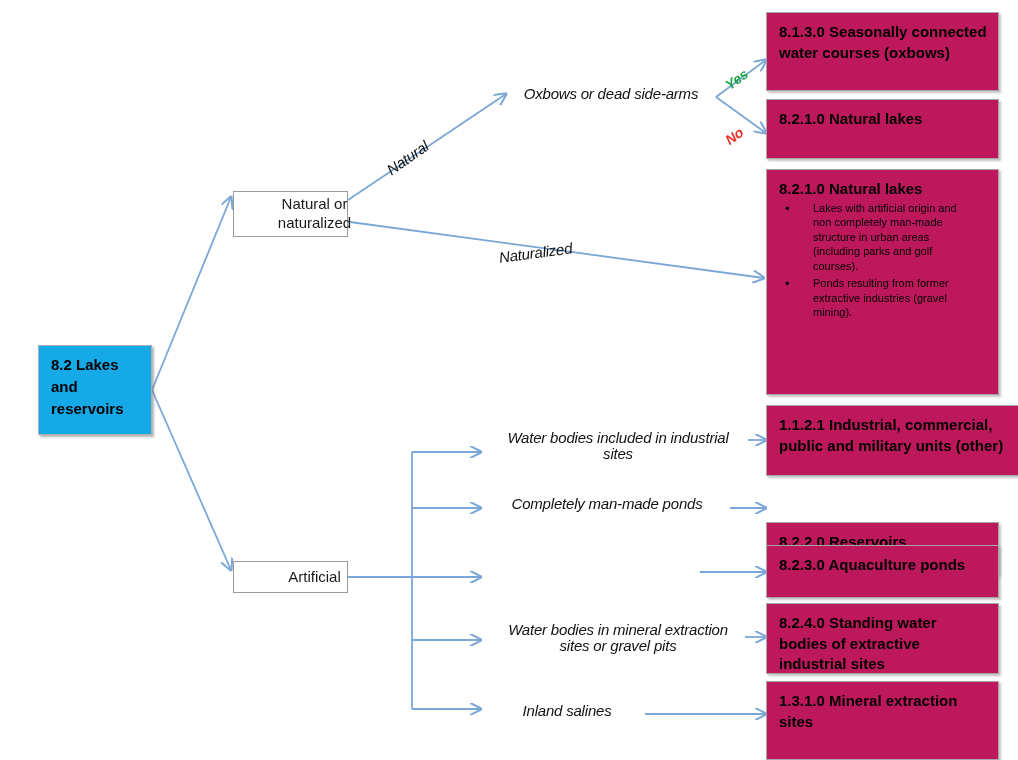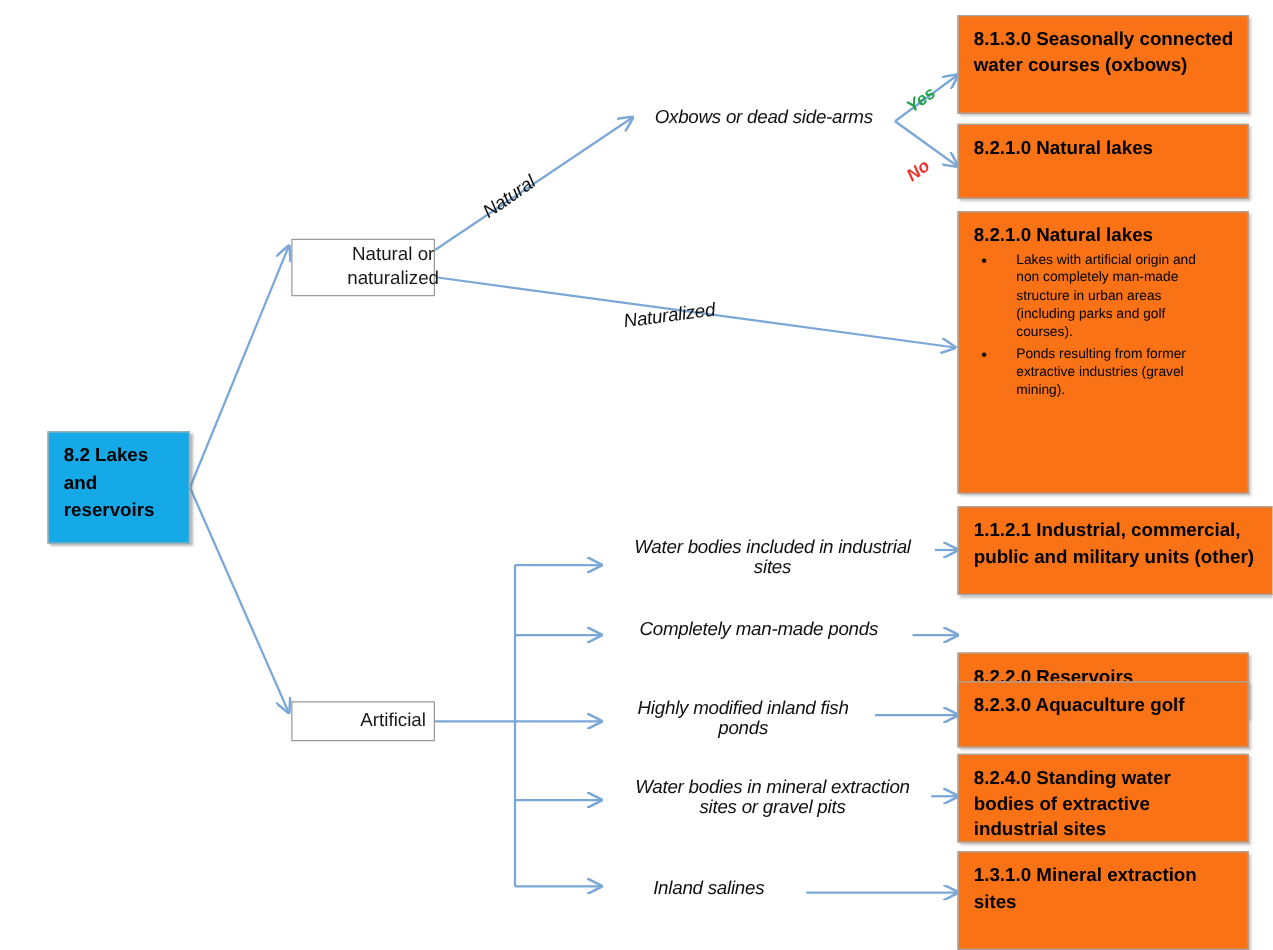--- a/index.html
+++ b/index.html
@@ -24,21 +24,21 @@
   }
 
   .decision-node{
     background:#ffffff;
     border:1px solid #9a9a9a;
     display:flex;align-items:center;justify-content:center;
     text-align:center;font-size:15px;color:#1a1a1a;line-height:1.25;padding-left:48px;
   }
 
   .result-node{
-    background:#f97316;
+    background:#be185d;
     border:1px solid #A6A6A6;
     box-shadow:2px 2px 2px rgba(140,140,140,.5);
     padding:9px 10px 8px 12px;
     font-weight:bold;font-size:15px;color:#000;line-height:1.38;
   }
   .result-node .title{display:block;}
 
   ul.bullets{list-style:none;margin:1px 0 0 0;padding:0;}
   ul.bullets li{
     position:relative;
@@ -121,22 +121,20 @@
   <div class="yn-label yes" style="left:722px;top:80px;">Yes</div>
   <div class="yn-label no" style="left:722px;top:135px;">No</div>
 
   <div class="edge-label" style="left:487px;top:430px;width:262px;">Water bodies included in industrial
 sites</div>
 
   <div class="edge-label" style="left:506px;top:86px;width:210px;">Oxbows or dead side-arms</div>
 
   <div class="edge-label" style="left:487px;top:496px;width:240px;">Completely man-made ponds</div>
 
-  <div class="edge-label" style="left:487px;top:559px;width:215px;">Highly modified  inland fish
-ponds</div>
 
   <div class="edge-label" style="left:487px;top:622px;width:262px;">Water bodies in mineral extraction
 sites or gravel pits</div>
 
   <div class="edge-label" style="left:487px;top:703px;width:160px;">Inland salines</div>
 
   <div class="node result-node" style="left:766px;top:12px;width:233px;height:79px;">
     <span class="title" style="white-space:pre-line;">8.1.3.0 Seasonally connected
 water courses (oxbows)</span>
   </div>
@@ -161,21 +159,21 @@
 
   <div class="node result-node" style="left:766px;top:405px;width:266px;height:71px;">
     <span class="title">1.1.2.1 Industrial, commercial, public and military units (other)</span>
   </div>
 
   <div class="node result-node" style="left:766px;top:482px;width:233px;height:53px;margin-top:40px;">
     <span class="title">8.2.2.0 Reservoirs</span>
   </div>
 
   <div class="node result-node" style="left:766px;top:545px;width:233px;height:53px;">
-    <span class="title">8.2.3.0 Aquaculture golf</span>
+    <span class="title">8.2.3.0 Aquaculture ponds</span>
   </div>
 
   <div class="node result-node" style="left:766px;top:603px;width:233px;height:71px;">
     <span class="title">8.2.4.0 Standing water bodies of extractive industrial sites</span>
   </div>
 
   <div class="node result-node" style="left:766px;top:681px;width:233px;height:79px;">
     <span class="title">1.3.1.0 Mineral extraction sites</span>
   </div>
 

